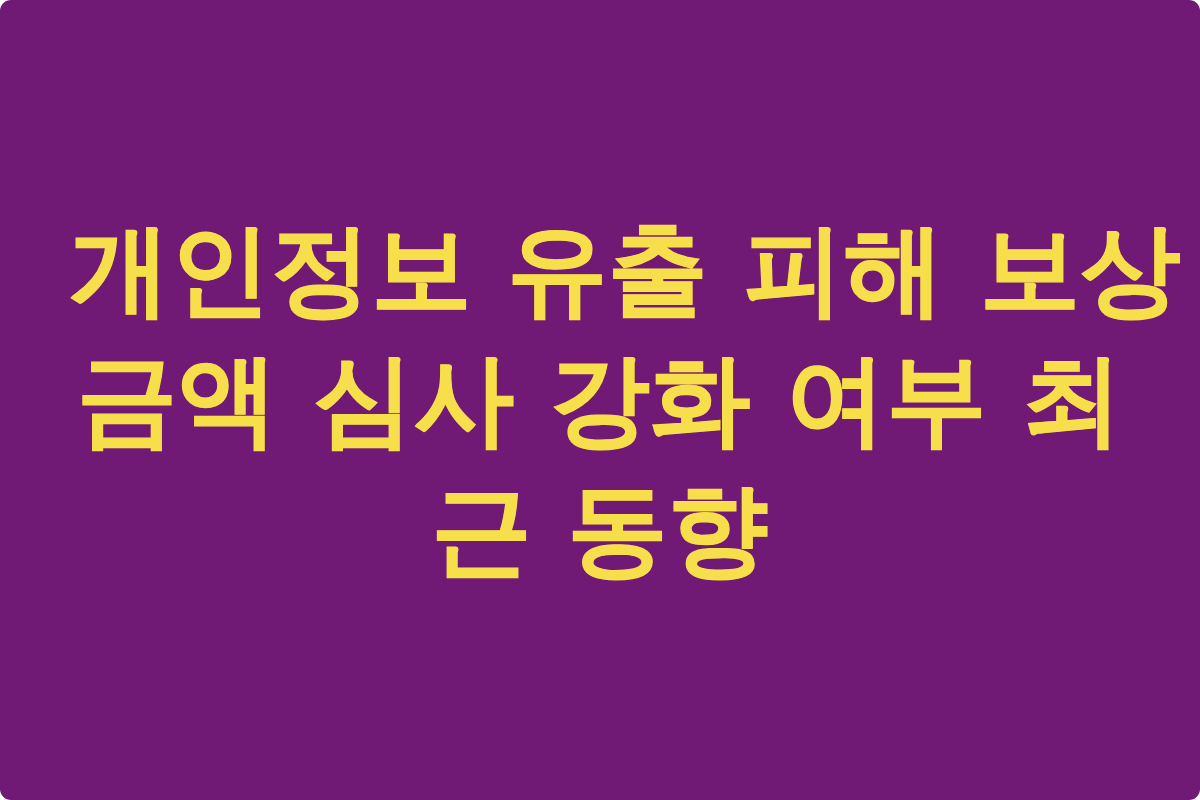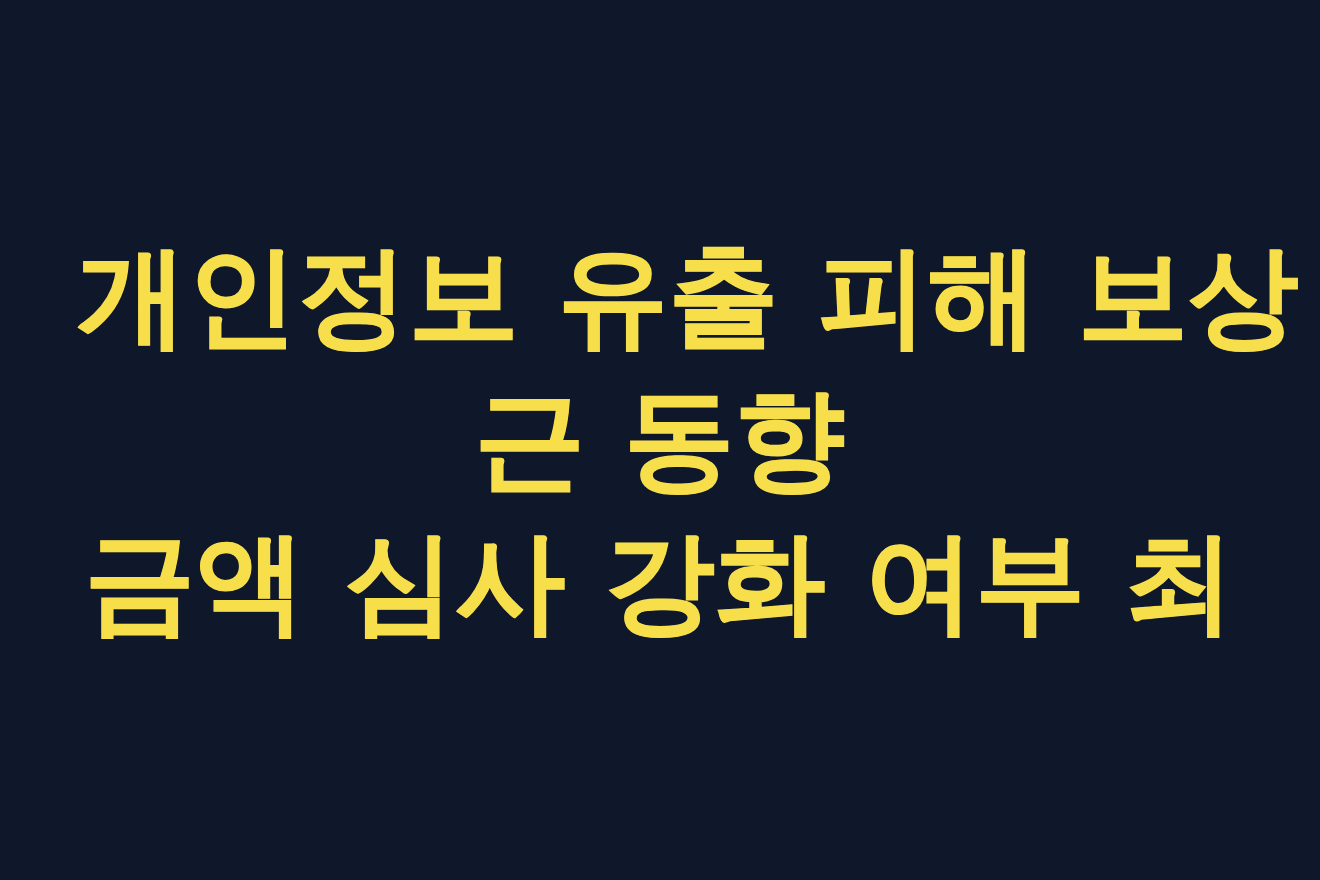--- a/index.html
+++ b/index.html
@@ -44,21 +44,21 @@
   }
 
   #headline .ln {
     display: block;
     white-space: nowrap;
   }
 </style>
 </head>
 <body>
 
-<div id="banner" style="background: #0f172a;">
+<div id="banner" style="background: #701a75; border-radius: 11px;">
 
   <h1 id="headline" style="color: rgb(247, 222, 75); -webkit-text-stroke: 1px rgb(247, 222, 75);">
     <span class="ln">개인정보 유출 피해 보상</span>
+    <span class="ln">금액 심사 강화 여부 최</span>
     <span class="ln">근 동향</span>
-    <span class="ln">금액 심사 강화 여부 최</span>
   </h1>
 
 </div>
 
 </body></html>

